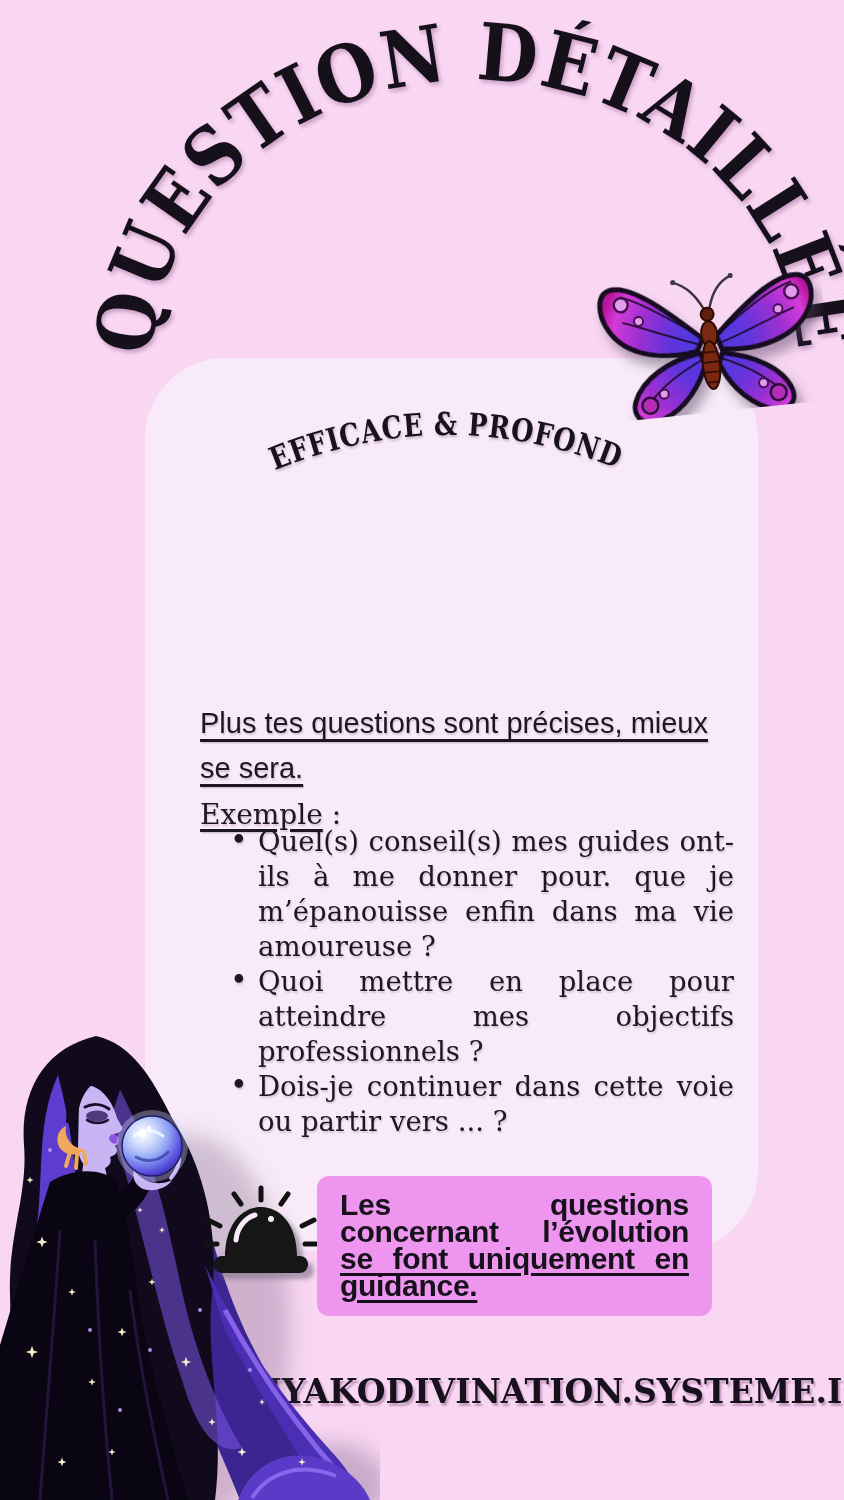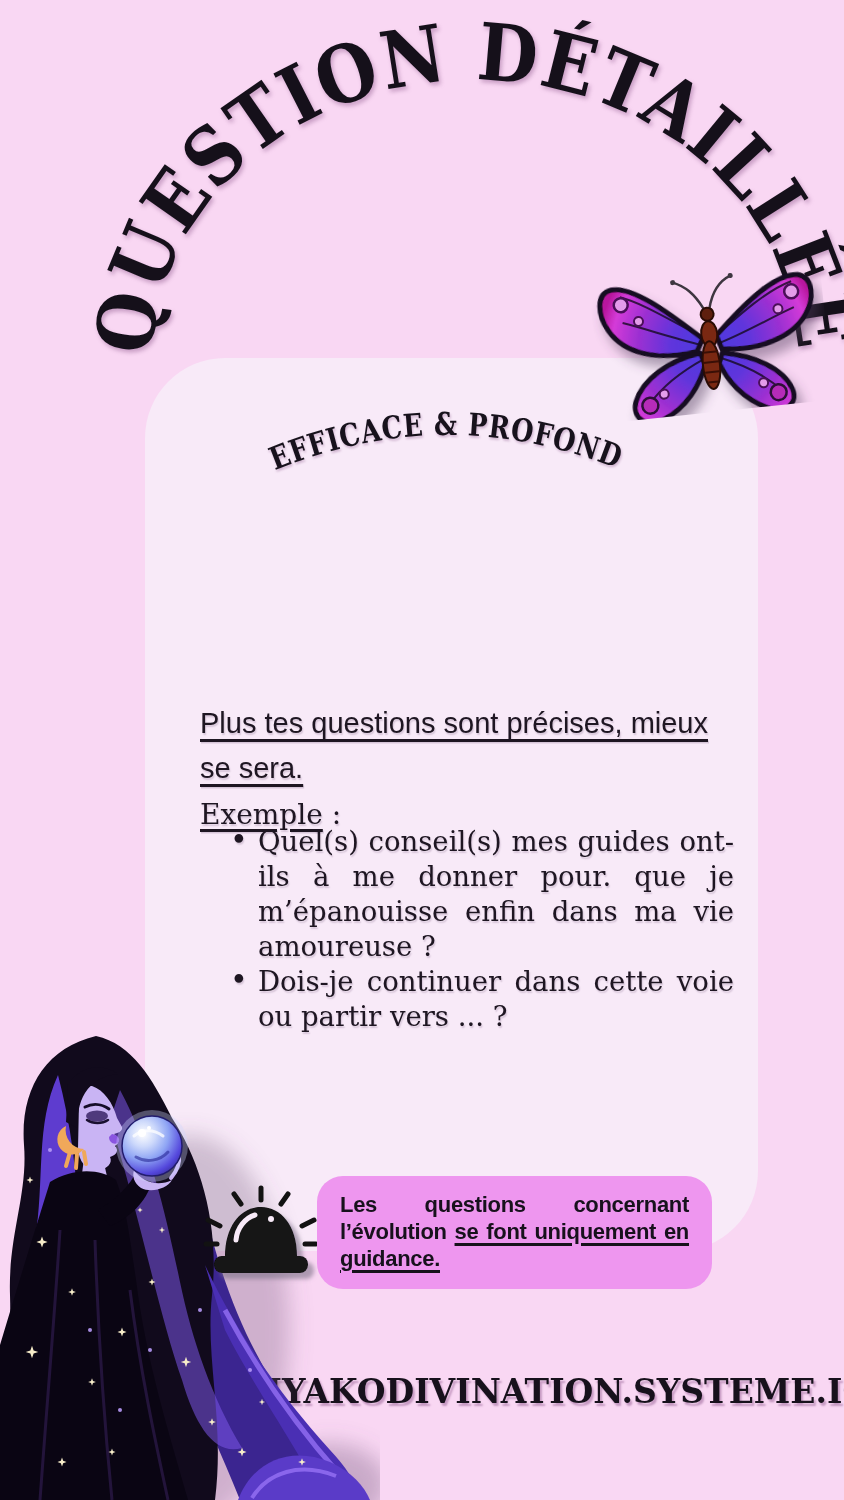--- a/index.html
+++ b/index.html
@@ -31,22 +31,22 @@
   .example-head .u{text-decoration-thickness:2.5px; text-underline-offset:5px;}
   .examples{left:200px; top:808px; width:518px; font-family:"DejaVu Serif", serif;
     font-size:27.5px; line-height:35px; margin:16px; padding:0; list-style:none;}
   .examples li{position:relative; padding-left:42px;}
   .examples li::before{content:"\2022"; position:absolute; left:14px; top:-2px; font-size:30px;}
   
   .siren-svg{position:absolute; left:203px; top:1180px; z-index:6;}
   .alert-box{
     position:absolute; left:317px; top:1176px; width:395px; z-index:6;
     box-sizing:border-box; padding:15px 23px 17px 23px;
-    background:#EE96EF; border-radius:26px;
-    font-size:22px; font-weight:700; line-height:27px; letter-spacing:-.3px;
+    background:#EE96EF; border-radius:12px;
+    font-size:30px; font-weight:700; line-height:27px; letter-spacing:-.3px;
     text-align:justify; color:#17111C;
   }
   .alert-box .u{text-decoration-thickness:2.5px; text-underline-offset:4px;}
   
   .witch-svg{position:absolute; left:0; top:1030px; z-index:5; pointer-events:none;}
   .butterfly-svg{position:absolute; left:594px; top:252px; z-index:4; pointer-events:none;
     transform:rotate(-6deg);}
   
   .footer{
     position:absolute; left:230px; top:1372px; width:584px; z-index:2;
@@ -129,20 +129,21 @@
     </text>
   </svg>
 
 
   <p class="copy emphasis"><span class="u">Plus tes questions sont précises, mieux se sera.</span></p>
 
   <div class="copy example-head"><span class="u">Exemple</span><span> :</span></div>
 
   <ul class="copy examples">
     <li><span>Quel(s) conseil(s) mes guides ont-ils à me donner pour. que je m’épanouisse enfin dans ma vie amoureuse ?</span></li>
+    <li><span>Quoi mettre en place pour atteindre mes objectifs professionnels ?</span></li>
     <li><span>Dois-je continuer dans cette voie ou partir vers ... ?</span></li>
   </ul>
 
   <svg class="siren-svg" width="122" height="106" viewBox="0 0 122 106">
     <defs>
       <filter id="sShadow" x="-30%" y="-30%" width="170%" height="170%">
         <feDropShadow dx="6" dy="6" stdDeviation="2" flood-color="rgba(125,112,135,0.6)"></feDropShadow>
       </filter>
     </defs>
     <g filter="url(#sShadow)">

